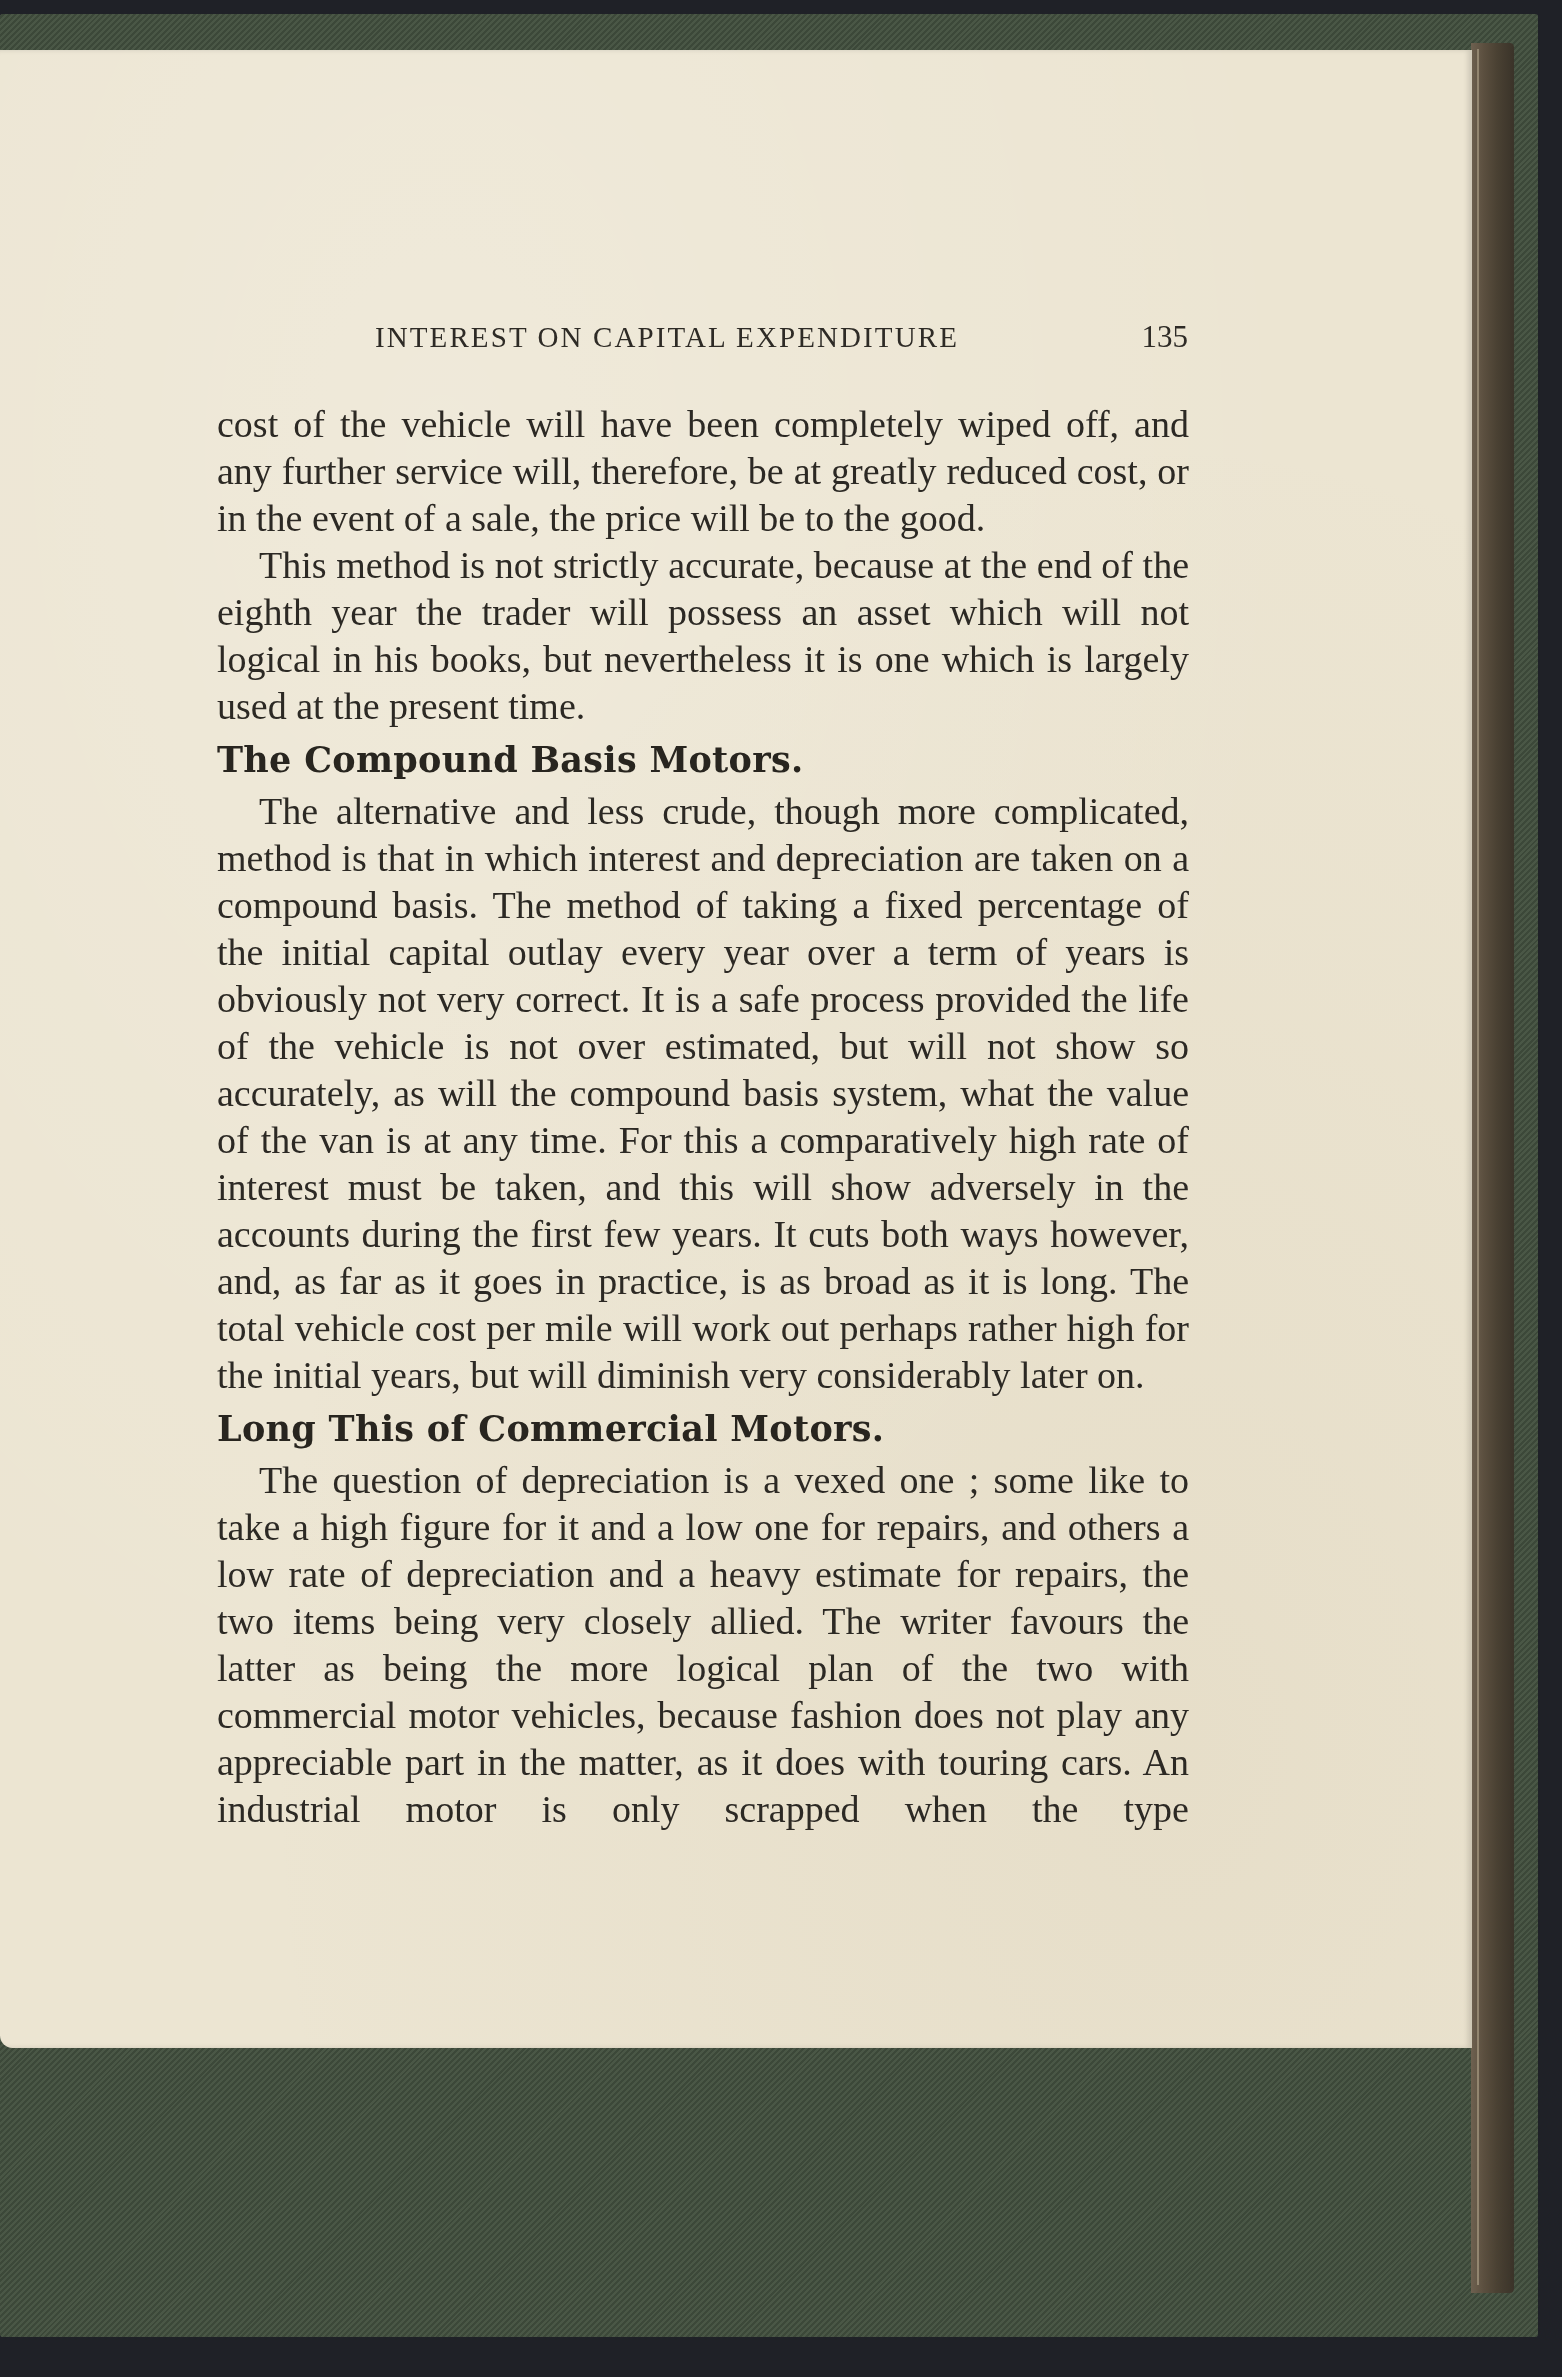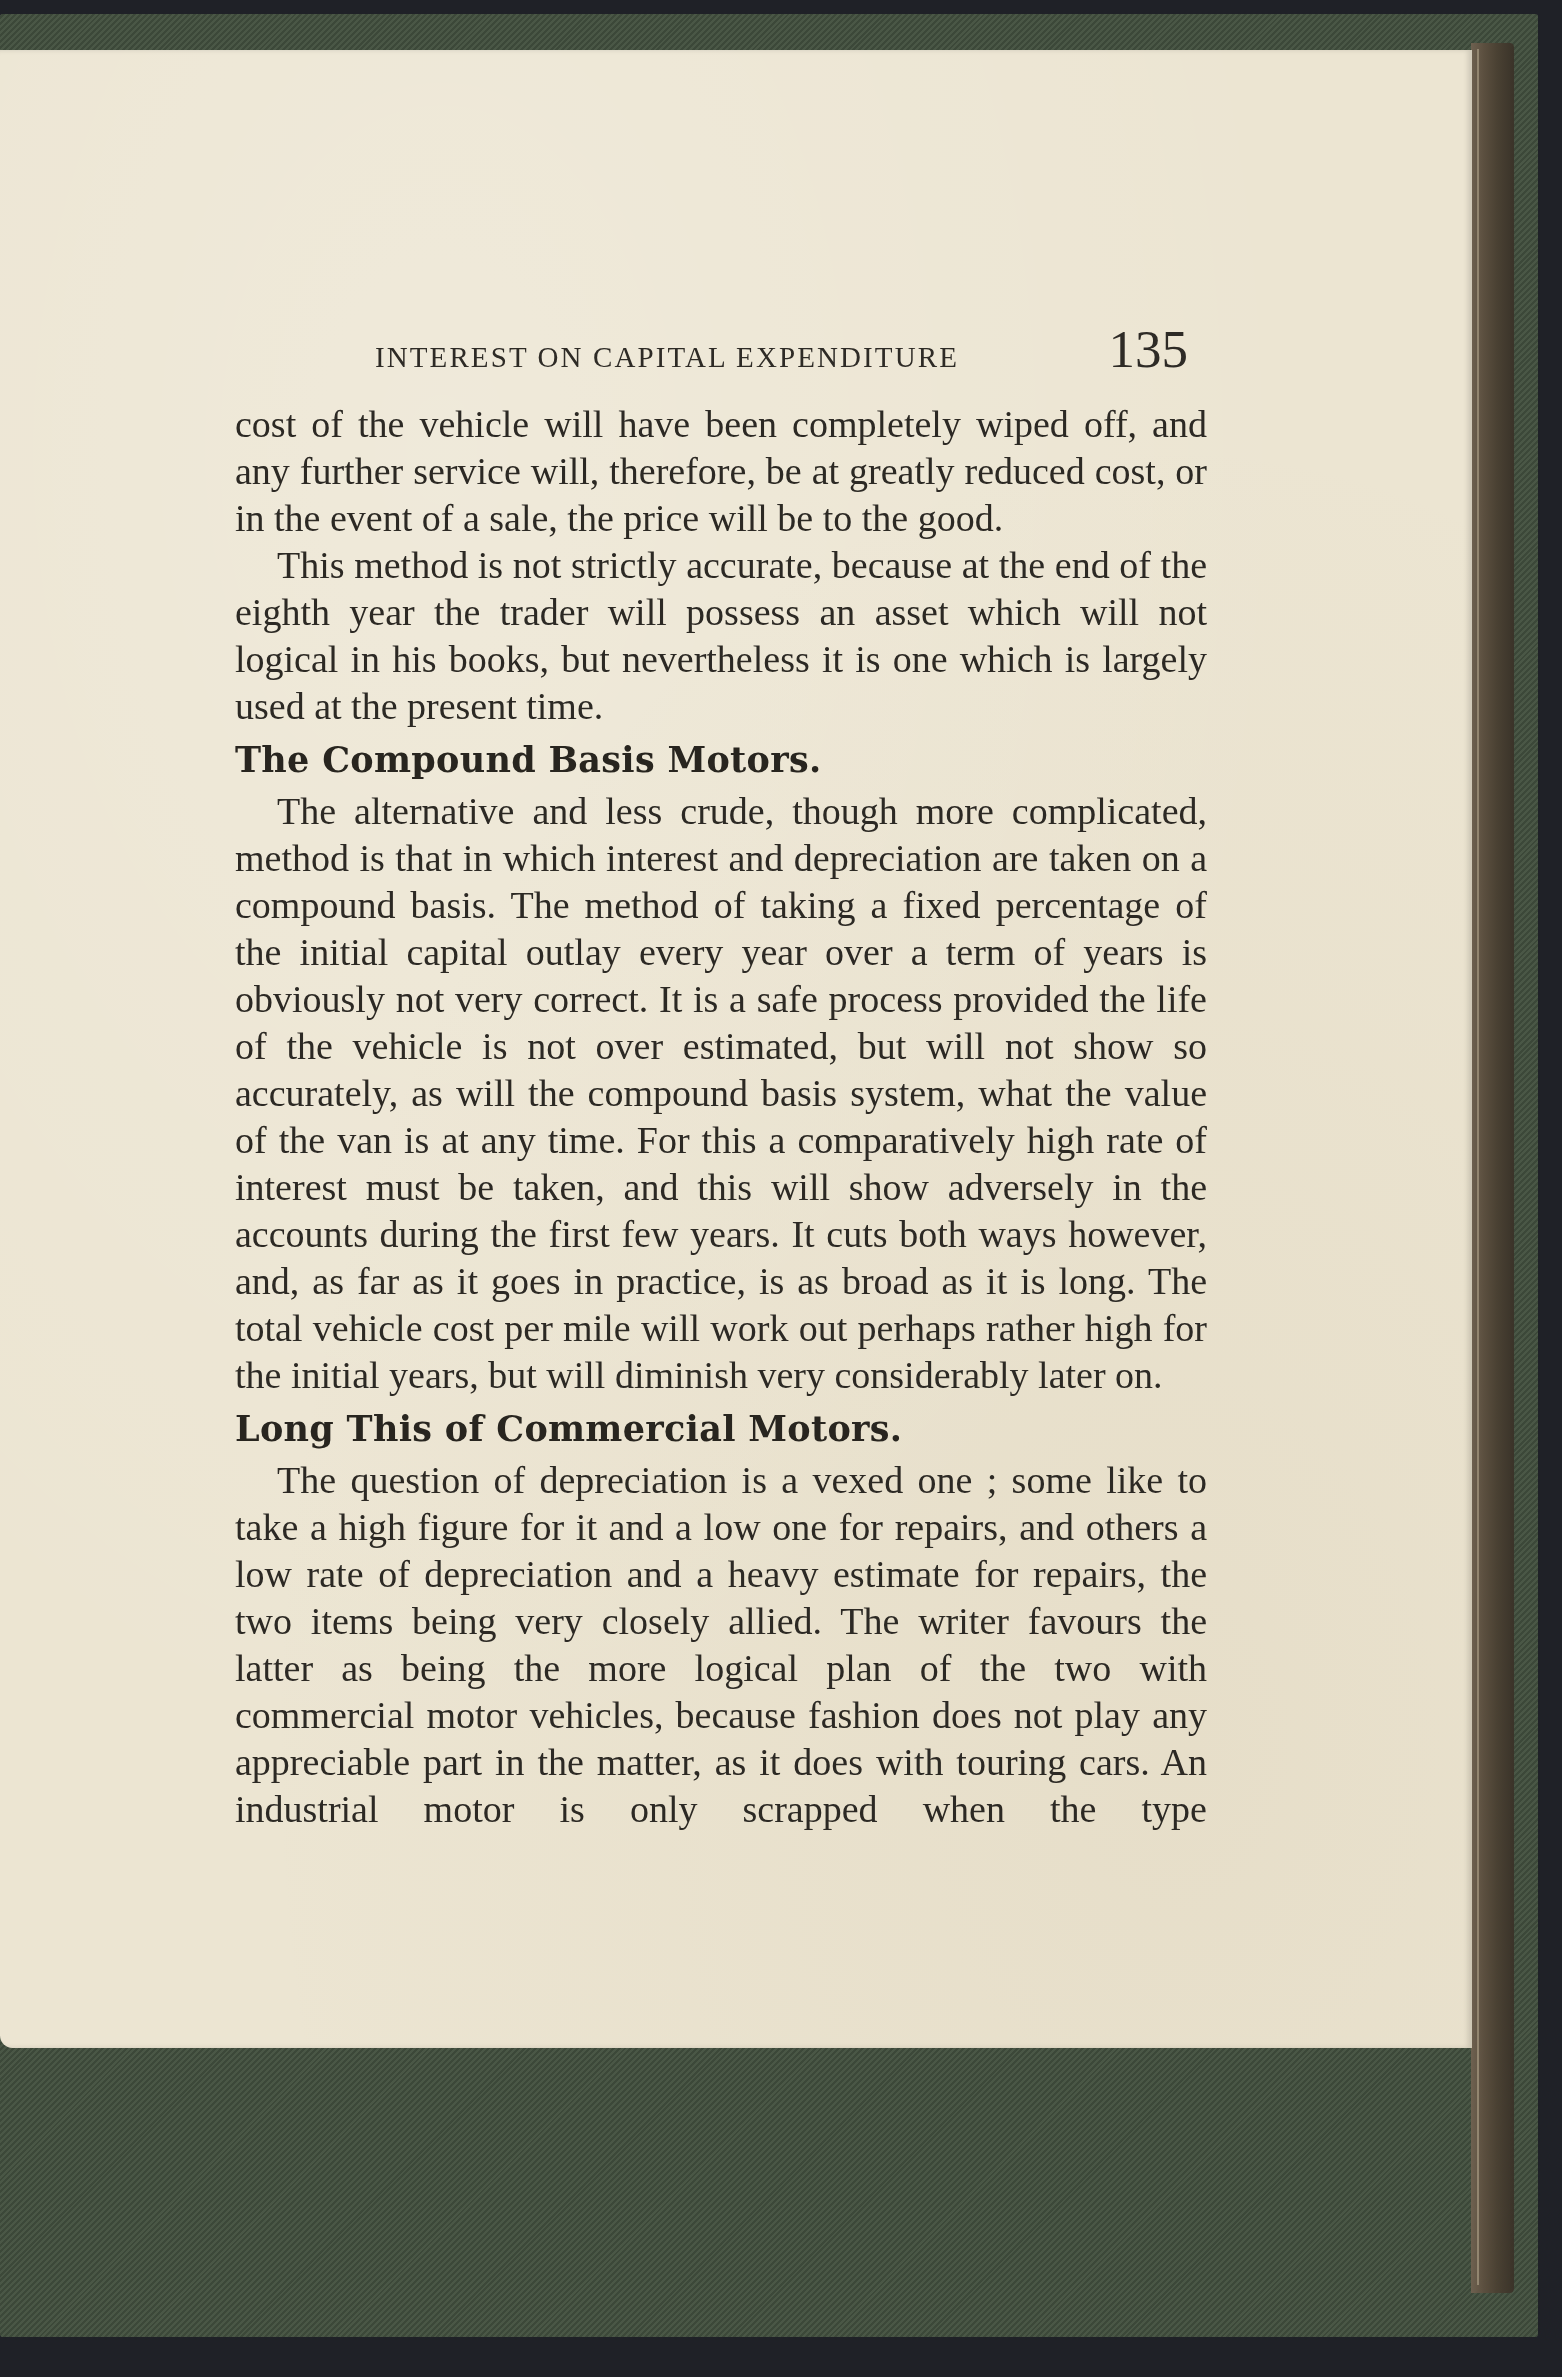--- a/index.html
+++ b/index.html
@@ -36,24 +36,24 @@
       position: absolute; left: 375px; top: 269px; width: 813px;
       display: flex; justify-content: space-between; align-items: baseline;
       color: #2e2b26;
     }
     .running-title {
       font-family: "Liberation Serif", serif;
       font-size: 29px; letter-spacing: 2.1px; text-transform: uppercase;
     }
     .page-number {
       font-family: "Liberation Serif", serif;
-      font-size: 53px;
+      font-size: 31px;
     }
     .text-block {
-      position: absolute; left: 235px; top: 351px; width: 972px;
+      position: absolute; left: 217px; top: 351px; width: 972px;
       color: #2c2924;
       font-family: "Liberation Serif", serif;
       font-size: 38px; line-height: 47px;
       text-align: justify;
     }
     .para { margin: 0; }
     .para.indent { text-indent: 42px; }
     .heading {
       font-family: "DejaVu Serif", serif;
       font-weight: bold; font-size: 35px;

